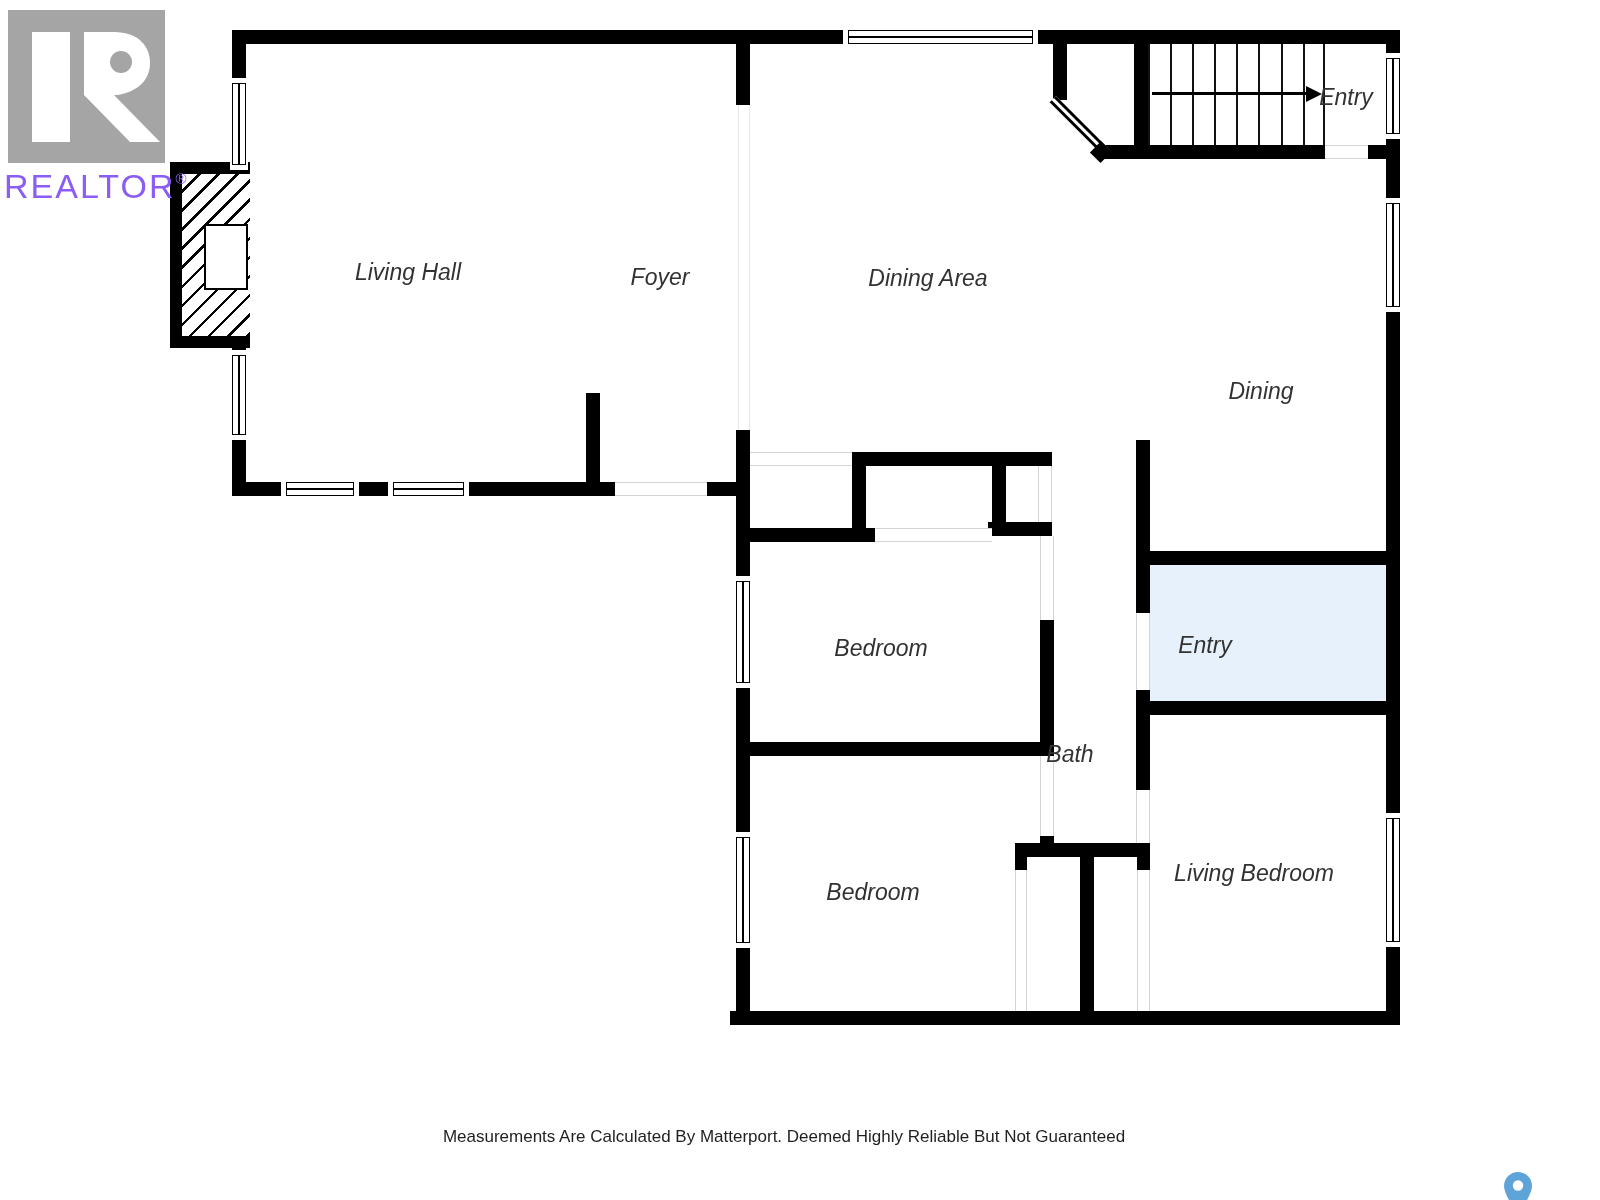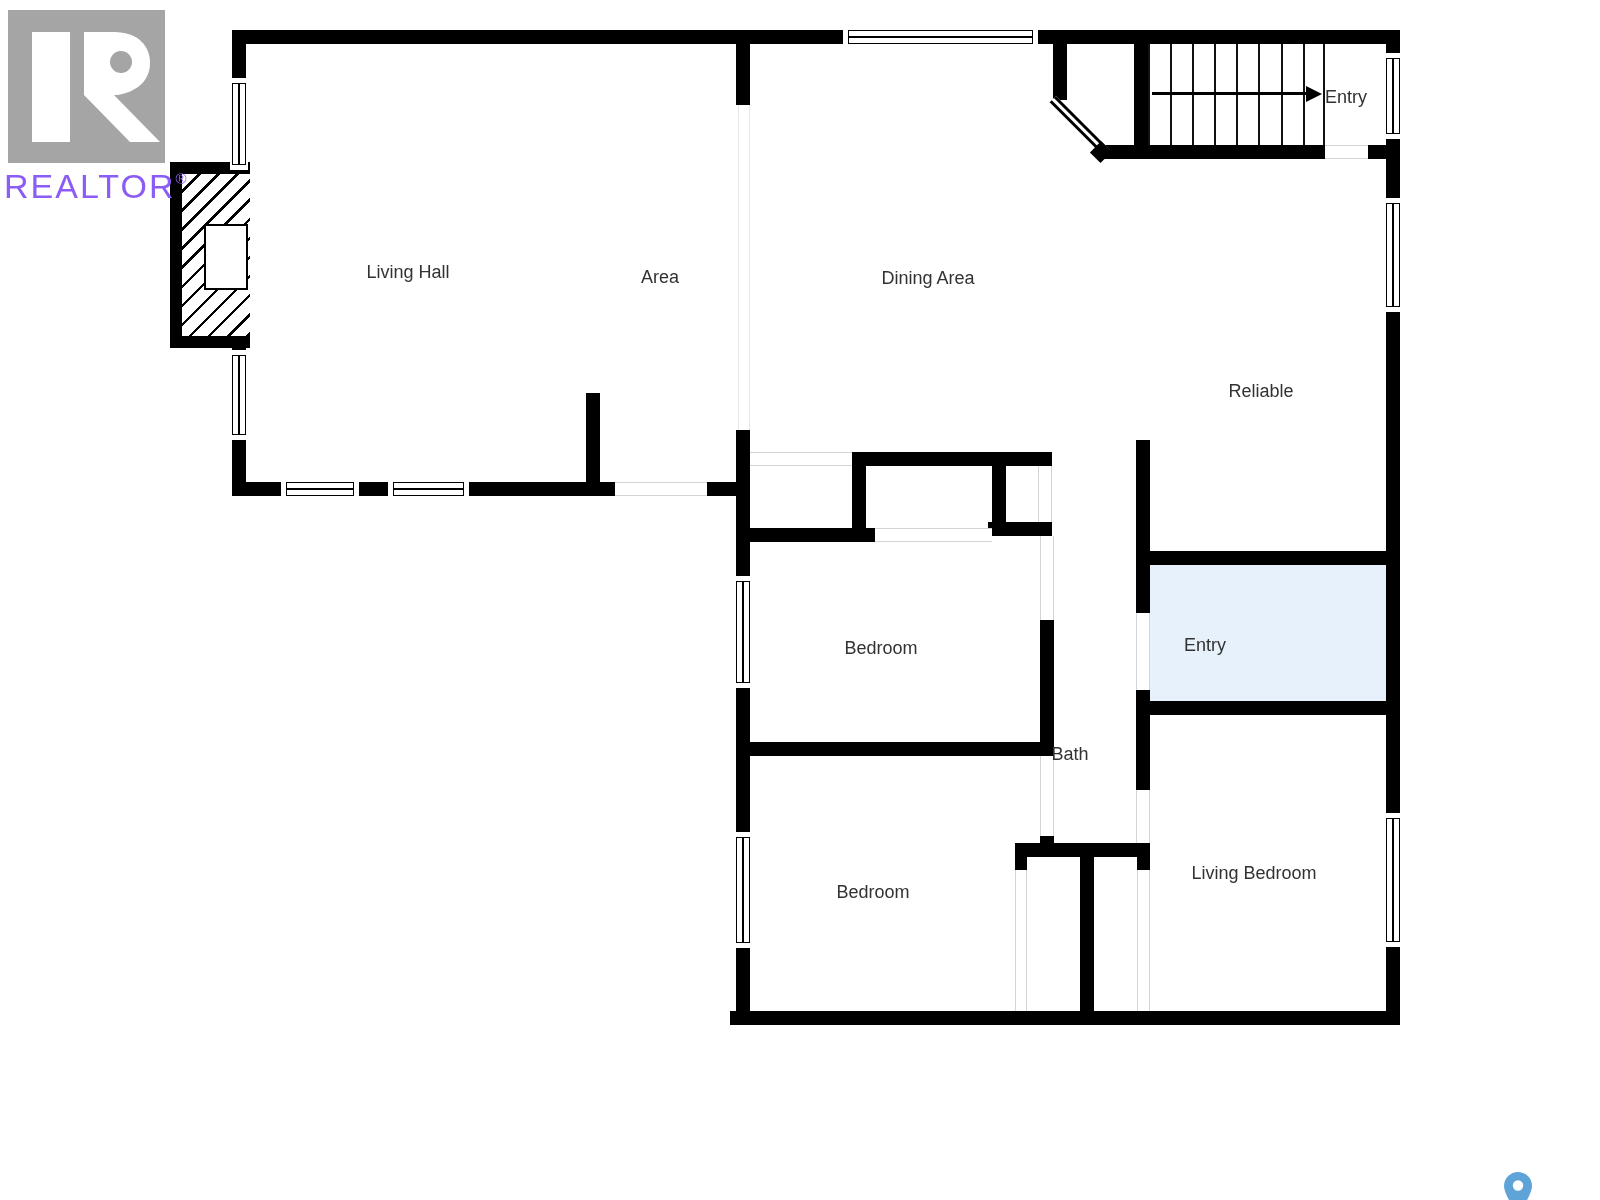--- a/index.html
+++ b/index.html
@@ -28,21 +28,21 @@
   .treads{position:absolute;background-image:repeating-linear-gradient(90deg,#111 0,#111 2px,transparent 2px,transparent 22.1px);border-right:2px solid #111;}
   .stair-arrow{position:absolute;background:#000;}
   .stair-head{position:absolute;width:0;height:0;border-left:16px solid #000;border-top:8px solid transparent;border-bottom:8px solid transparent;}
   .diag{position:absolute;left:1056px;top:96px;width:76px;height:9px;background:#fff;
         border-top:3px solid #000;border-bottom:3px solid #000;transform-origin:0 0;transform:rotate(45deg);}
   .diag::after{content:"";position:absolute;right:-1px;top:-3px;bottom:-3px;width:13px;background:#000;}
   .dcap{position:absolute;left:1093px;top:145px;width:15px;height:15px;background:#000;transform:rotate(45deg);}
   
   .bathfill{position:absolute;left:1150px;top:565px;width:236px;height:136px;background:#e6f1fb;}
   
-  .lbl{position:absolute;transform:translate(-50%,-50%);font-size:18px;color:#323232;white-space:nowrap;}
+  .lbl{position:absolute;transform:translate(-50%,-50%);font-size:23px;color:#323232;white-space:nowrap;font-style:italic;}
   .disclaimer{position:absolute;left:784px;top:1127px;transform:translateX(-50%);font-size:17px;color:#1f1f1f;white-space:nowrap;}
   
   .wordmark{position:absolute;left:4px;top:167px;font-size:34px;letter-spacing:2px;color:#8b5cf6;}
   .wordmark .reg{font-size:15px;vertical-align:14px;letter-spacing:0;}
   .pin{position:absolute;left:1502px;top:1170px;}
 </style>
 </head>
 <body>
 
 <div class="canvas">
@@ -108,38 +108,39 @@
   <div class="gap-v" style="left:1137px;top:870px;width:13px;height:141px"></div>
   <div class="bnd" style="left:738px;top:105px;width:12px;height:325px"></div>
 
   <div class="treads" style="left:1148px;top:44px;width:177px;height:101px"></div>
   <div class="stair-arrow" style="left:1152px;top:92px;width:158px;height:3px"></div>
   <div class="stair-head" style="left:1306px;top:86px"></div>
   <div class="diag"></div>
   <div class="dcap"></div>
 
   <div class="lbl" style="left:408px;top:272px">Living Hall</div>
-  <div class="lbl" style="left:660px;top:277px">Area</div>
+  <div class="lbl" style="left:660px;top:277px">Foyer</div>
   <div class="lbl" style="left:928px;top:278px">Dining Area</div>
   <div class="lbl" style="left:1346px;top:97px">Entry</div>
-  <div class="lbl" style="left:1261px;top:391px">Reliable</div>
+  <div class="lbl" style="left:1261px;top:391px">Dining</div>
   <div class="lbl" style="left:881px;top:648px">Bedroom</div>
   <div class="lbl" style="left:1205px;top:645px">Entry</div>
   <div class="lbl" style="left:1070px;top:754px">Bath</div>
   <div class="lbl" style="left:873px;top:892px">Bedroom</div>
   <div class="lbl" style="left:1254px;top:873px">Living Bedroom</div>
 
   <svg class="logo" style="position:absolute;left:8px;top:10px" width="157" height="153" viewBox="0 0 157 153">
     <rect width="157" height="153" fill="#a5a5a5"></rect>
     <rect x="24" y="22" width="38" height="110" fill="#ffffff"></rect>
     <path d="M76,22 h30 c24,0 36,14 36,31 c0,19 -15,29 -32,32 h-34 z" fill="#ffffff"></path>
     <circle cx="113" cy="52" r="11" fill="#a5a5a5"></circle>
     <path d="M76,85 h30 l46,47 h-30 z" fill="#ffffff"></path>
   </svg>
   <div class="wordmark"><span>REALTOR</span><span class="reg">®</span></div>
 
+  <div class="disclaimer">Measurements Are Calculated By Matterport. Deemed Highly Reliable But Not Guaranteed</div>
 
   <svg class="pin" width="32" height="46" viewBox="0 0 32 46">
     <path d="M16 2 C8.3 2 2 8.3 2 16 c0 9.5 14 28 14 28 s14 -18.5 14 -28 C30 8.3 23.7 2 16 2 z" fill="#5fa4d8"></path>
     <circle cx="16" cy="15.5" r="5.2" fill="#ffffff"></circle>
   </svg>
 
 </div>
 
 </body></html>

